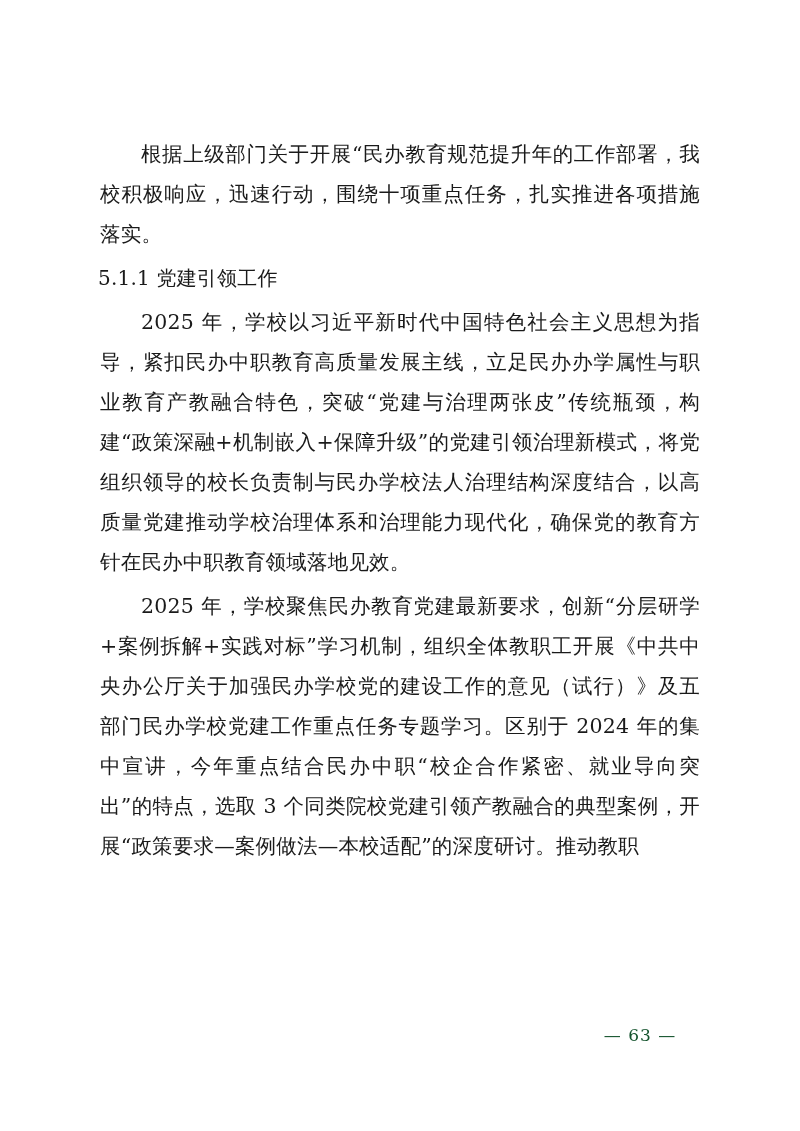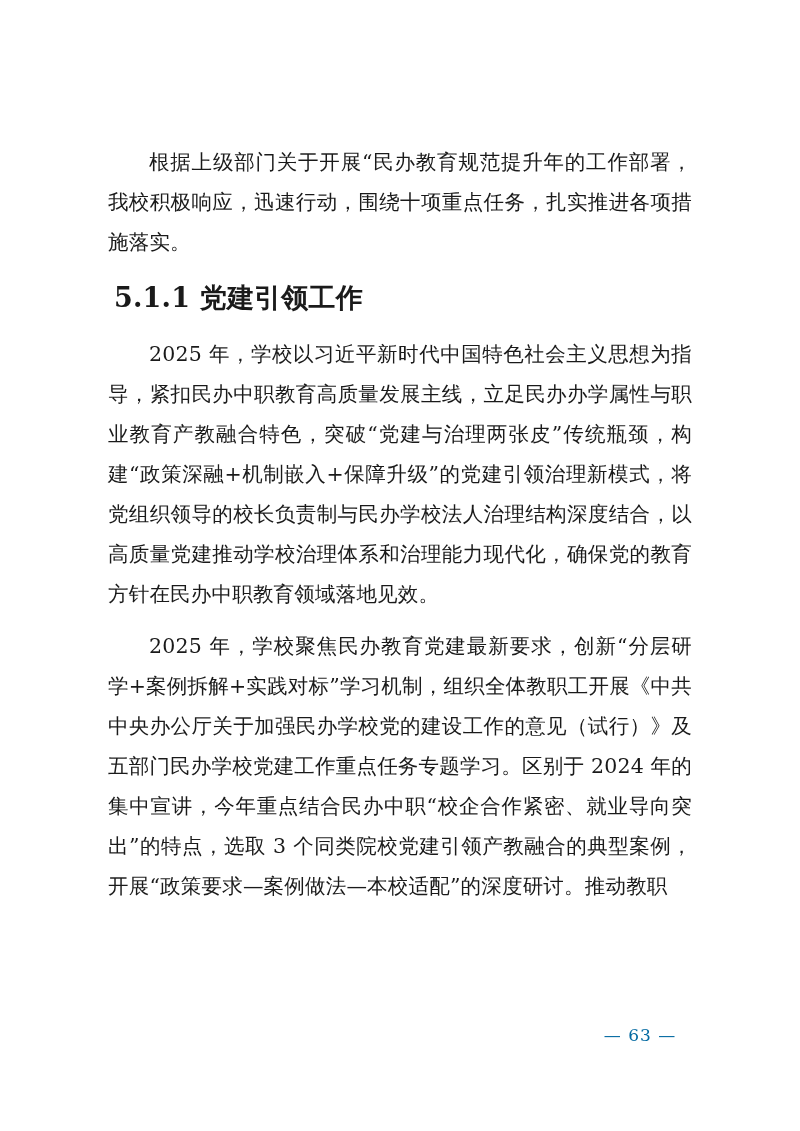--- a/index.html
+++ b/index.html
@@ -21,46 +21,46 @@
     top: 0;
     width: 800px;
     height: 1131px;
     box-sizing: border-box;
     padding: 130px 96px 60px 96px;
   }
   .doc-body {
     width: 608px;
   }
   p.para {
-    margin: 12px;
+    margin: 4px;
     font-size: 20.5px;
     line-height: 40px;
     text-align: justify;
     text-justify: inter-ideograph;
     text-indent: 2em;
     letter-spacing: 0.2px;
   }
   h3.heading {
-    margin: 16px;
-    font-size: 27px;
+    margin: 0;
+    font-size: 20px;
     line-height: 40px;
-    font-weight: bold;
+    font-weight: normal;
     text-indent: 0;
     padding-left: 2px;
     letter-spacing: 0.2px;
   }
   .page-number {
     position: absolute;
     left: 0;
     right: 0;
     bottom: 86px;
     text-align: center;
     font-size: 17px;
     font-family: "DejaVu Serif", "Liberation Serif", serif;
-    color: #0369a1;
+    color: #14532d;
     padding-left: 480px;
     letter-spacing: 1px;
   }
 </style>
 </head>
 <body>
 
 <div class="page">
   <div class="doc-body">
 

